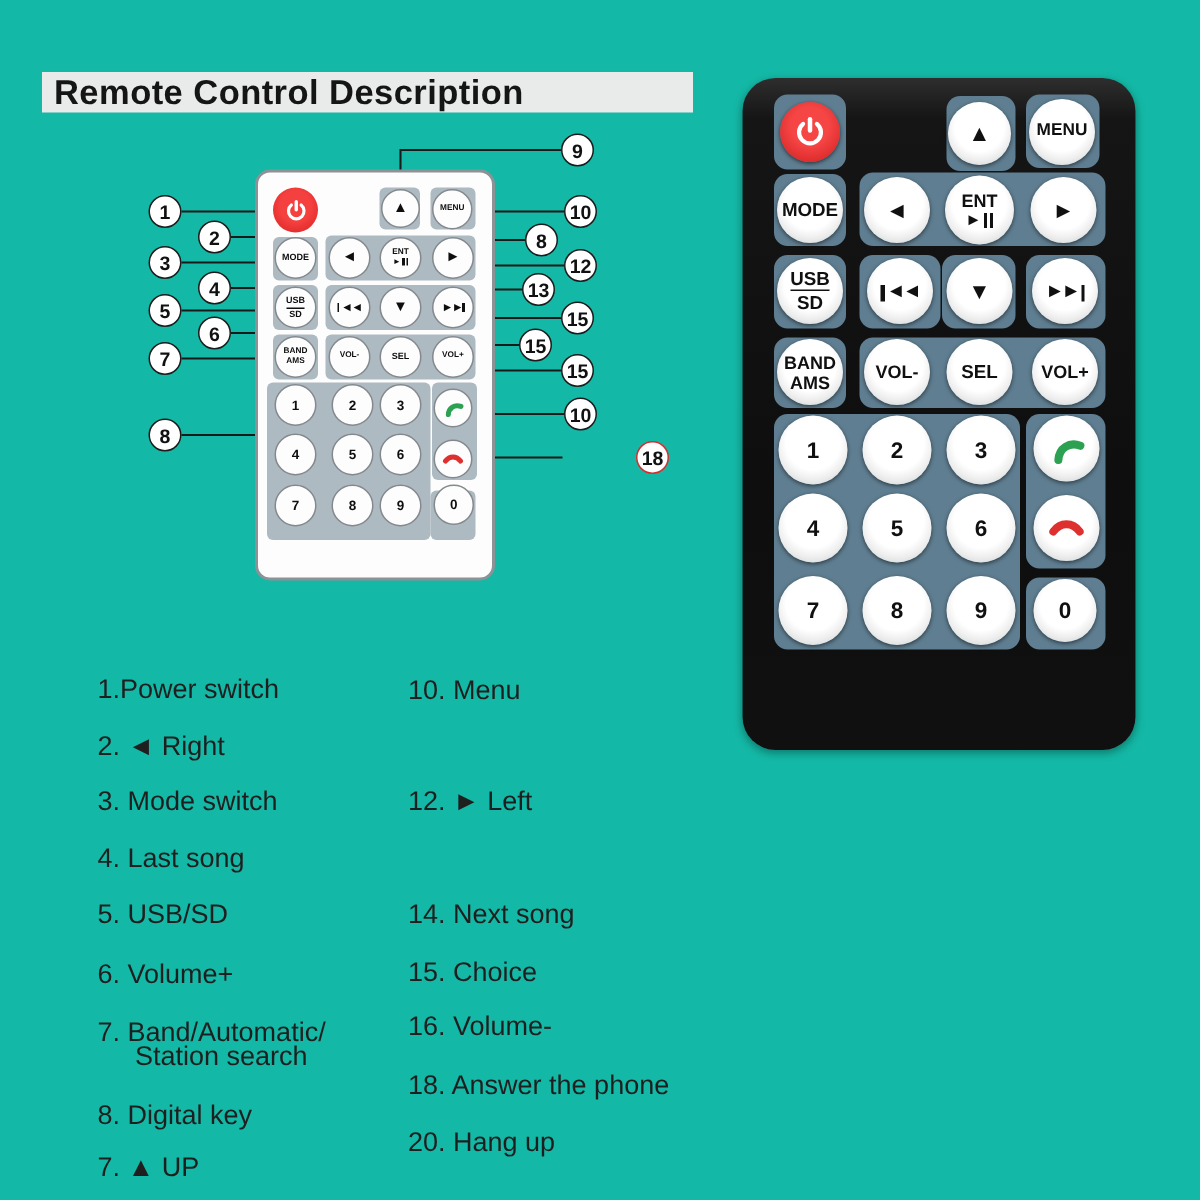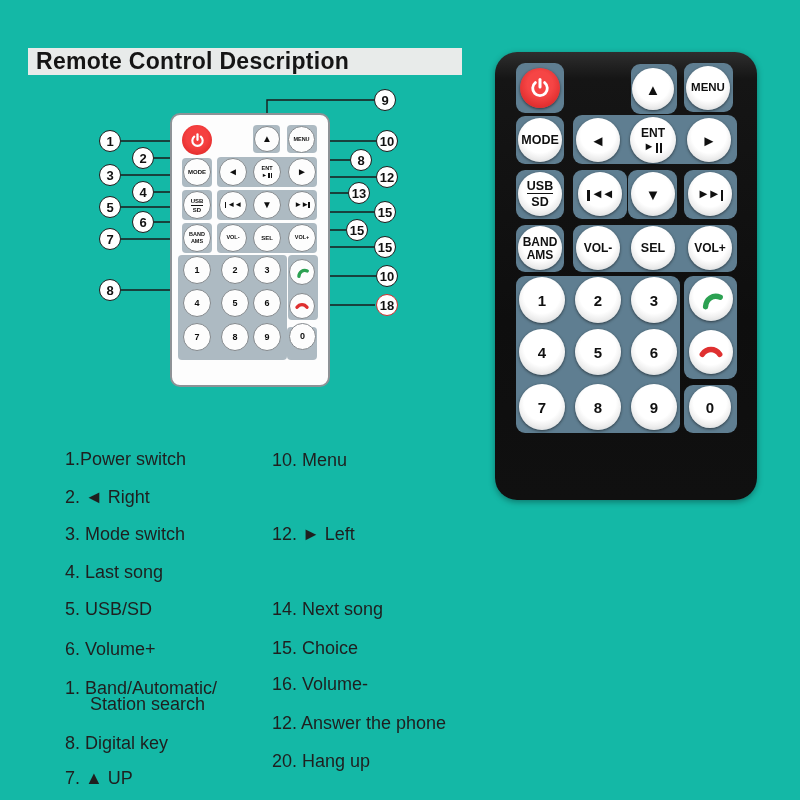--- a/index.html
+++ b/index.html
@@ -30,21 +30,21 @@
       font-weight:700;color:#101010;line-height:1;box-sizing:border-box;text-align:center;}
   .ppower{position:absolute;border-radius:50%;
       background:radial-gradient(circle at 50% 40%,#f64545 40%,#cf1d1d 100%);
       box-shadow:0 1px 3px rgba(0,0,0,.6);display:flex;align-items:center;justify-content:center;}
   
   .vb{display:inline-block;background:#111;vertical-align:middle;}
   .u{border-bottom:1.5px solid #111;padding-bottom:1px;}
   .callout{position:absolute;width:22px;height:22px;border-radius:50%;background:#fff;
       border:1.7px solid #1c1c1c;box-sizing:border-box;display:flex;align-items:center;
       justify-content:center;font-size:13px;font-weight:600;color:#111;}
-  .callout.red{border-color:#d22f2f;}
+  .callout.red{border-color:#d22f2f;margin-left:48px;}
   .leg{position:absolute;font-size:18px;color:#1f1f1f;white-space:nowrap;}
 </style>
 </head>
 <body>
 
 <div class="page">
 
   <div class="title-bar">Remote Control Description</div>
 
   <svg class="leaders" width="800" height="800">
@@ -247,26 +247,26 @@
   <div class="cp" style="left:575px;top:384px;width:46px;height:46px;font-size:15px">8</div>
   <div class="cp" style="left:631px;top:384px;width:46px;height:46px;font-size:15px">9</div>
   <div class="cp" style="left:689px;top:386px;width:42px;height:42px;font-size:15px">0</div>
 
   <div class="leg" style="left:65px;top:449px">1.Power switch</div>
   <div class="leg" style="left:65px;top:487px">2. ◄ Right</div>
   <div class="leg" style="left:65px;top:524px">3. Mode switch</div>
   <div class="leg" style="left:65px;top:562px">4. Last song</div>
   <div class="leg" style="left:65px;top:599px">5. USB/SD</div>
   <div class="leg" style="left:65px;top:639px">6. Volume+</div>
-  <div class="leg" style="left:65px;top:678px">1. Band/Automatic/</div>
+  <div class="leg" style="left:65px;top:678px">7. Band/Automatic/</div>
   <div class="leg" style="left:90px;top:694px">Station search</div>
   <div class="leg" style="left:65px;top:733px">8. Digital key</div>
   <div class="leg" style="left:65px;top:768px">7. ▲ UP</div>
 
   <div class="leg" style="left:272px;top:450px">10. Menu</div>
   <div class="leg" style="left:272px;top:524px">12. ► Left</div>
   <div class="leg" style="left:272px;top:599px">14. Next song</div>
   <div class="leg" style="left:272px;top:638px">15. Choice</div>
   <div class="leg" style="left:272px;top:674px">16. Volume-</div>
-  <div class="leg" style="left:272px;top:713px">12. Answer the phone</div>
+  <div class="leg" style="left:272px;top:713px">18. Answer the phone</div>
   <div class="leg" style="left:272px;top:751px">20. Hang up</div>
 
 </div>
 
 </body></html>

